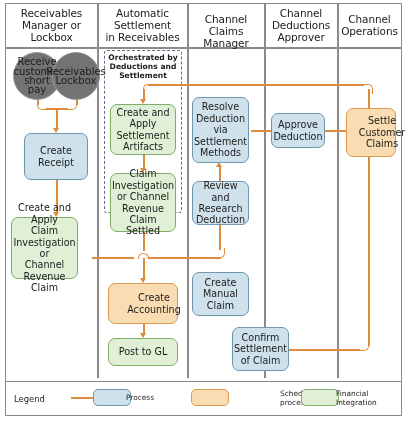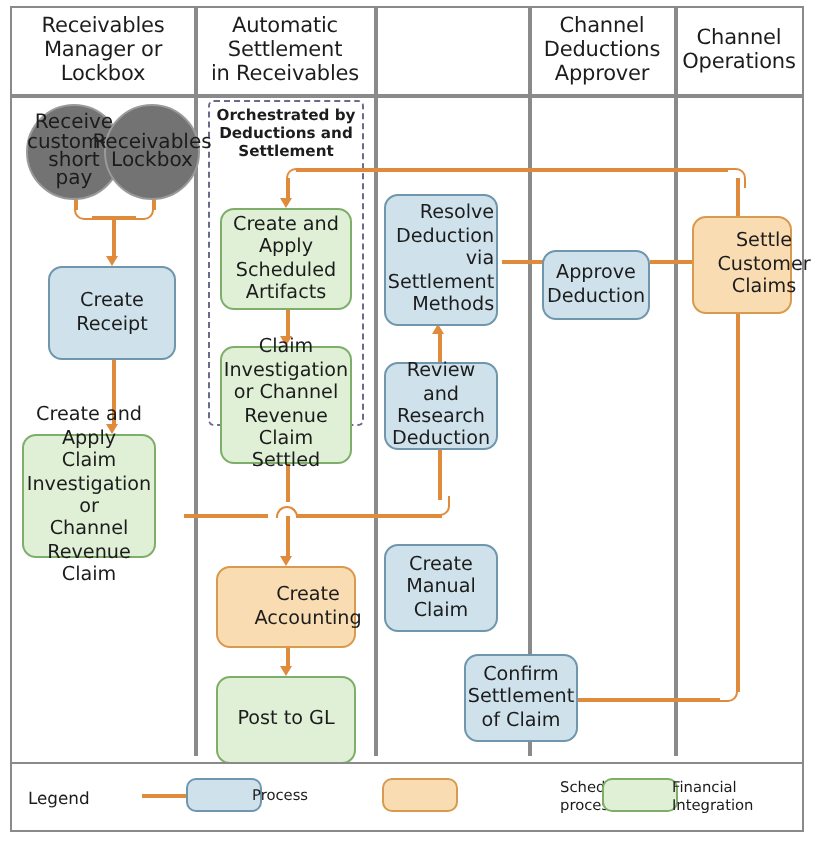--- a/index.html
+++ b/index.html
@@ -152,20 +152,24 @@
   <div class="lane-title" style="left:7px;top:7px;width:89px;">
     <span style="white-space:pre-line;">Receivables
 Manager or
 Lockbox</span>
   </div>
   <div class="lane-title" style="left:99px;top:7px;width:87px;">
     <span style="white-space:pre-line;">Automatic
 Settlement
 in Receivables</span>
   </div>
+  <div class="lane-title" style="left:189px;top:13px;width:74px;">
+    <span style="white-space:pre-line;">Channel Claims
+Manager</span>
+  </div>
   <div class="lane-title" style="left:266px;top:7px;width:70px;">
     <span style="white-space:pre-line;">Channel
 Deductions
 Approver</span>
   </div>
   <div class="lane-title" style="left:339px;top:13px;width:61px;">
     <span style="white-space:pre-line;">Channel
 Operations</span>
   </div>
 
@@ -241,53 +245,53 @@
 Receipt</div>
 
   <div class="node financial" style="left:11px;top:217px;width:67px;height:62px;white-space:pre-line;">Create and Apply
 Claim
 Investigation or
 Channel Revenue
 Claim</div>
 
   <div class="node financial" style="left:110px;top:104px;width:66px;height:51px;white-space:pre-line;">Create and
 Apply
-Scheduled
+Settlement
 Artifacts</div>
 
   <div class="node financial" style="left:110px;top:173px;width:66px;height:59px;white-space:pre-line;">Claim
 Investigation
 or Channel
 Revenue Claim
 Settled</div>
 
   <div class="node scheduled" style="left:108px;top:283px;width:70px;height:41px;white-space:pre-line;">Create
 Accounting</div>
 
-  <div class="node financial" style="left:108px;top:338px;width:70px;height:44px;white-space:pre-line;">Post to GL</div>
-
-  <div class="node process" style="left:192px;top:97px;width:57px;height:66px;white-space:pre-line;text-align:right;">Resolve
+  <div class="node financial" style="left:108px;top:338px;width:70px;height:28px;white-space:pre-line;">Post to GL</div>
+
+  <div class="node process" style="left:192px;top:97px;width:57px;height:66px;white-space:pre-line;">Resolve
 Deduction
 via
 Settlement
 Methods</div>
 
   <div class="node process" style="left:192px;top:181px;width:57px;height:44px;white-space:pre-line;">Review and
 Research
 Deduction</div>
 
   <div class="node process" style="left:192px;top:272px;width:57px;height:44px;white-space:pre-line;">Create
 Manual
 Claim</div>
 
   <div class="node process" style="left:192px;top:327px;width:57px;height:44px;white-space:pre-line;margin-left:40px;">Confirm
 Settlement
 of Claim</div>
 
-  <div class="node process" style="left:271px;top:113px;width:54px;height:35px;white-space:pre-line;margin-top:12px;">Approve
+  <div class="node process" style="left:271px;top:113px;width:54px;height:35px;white-space:pre-line;">Approve
 Deduction</div>
 
   <div class="node scheduled" style="left:346px;top:108px;width:50px;height:49px;white-space:pre-line;">Settle
 Customer
 Claims</div>
 
   <div class="legend-box" style="top:381px;height:35px;"></div>
   <div class="legend-title" style="left:14px;top:394px;">Legend</div>
 
   <div style="position:absolute;left:71px;top:397.4px;width:27px;height:1.6px;background:#e08a3c;"></div>

